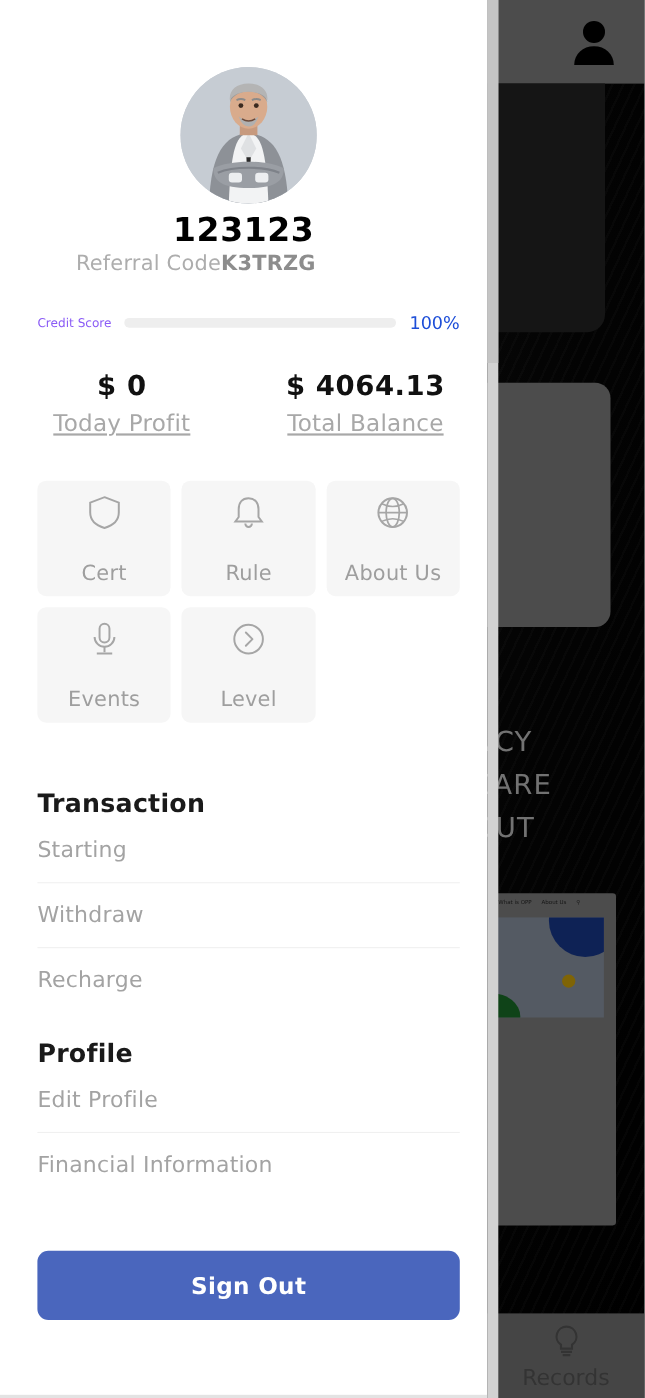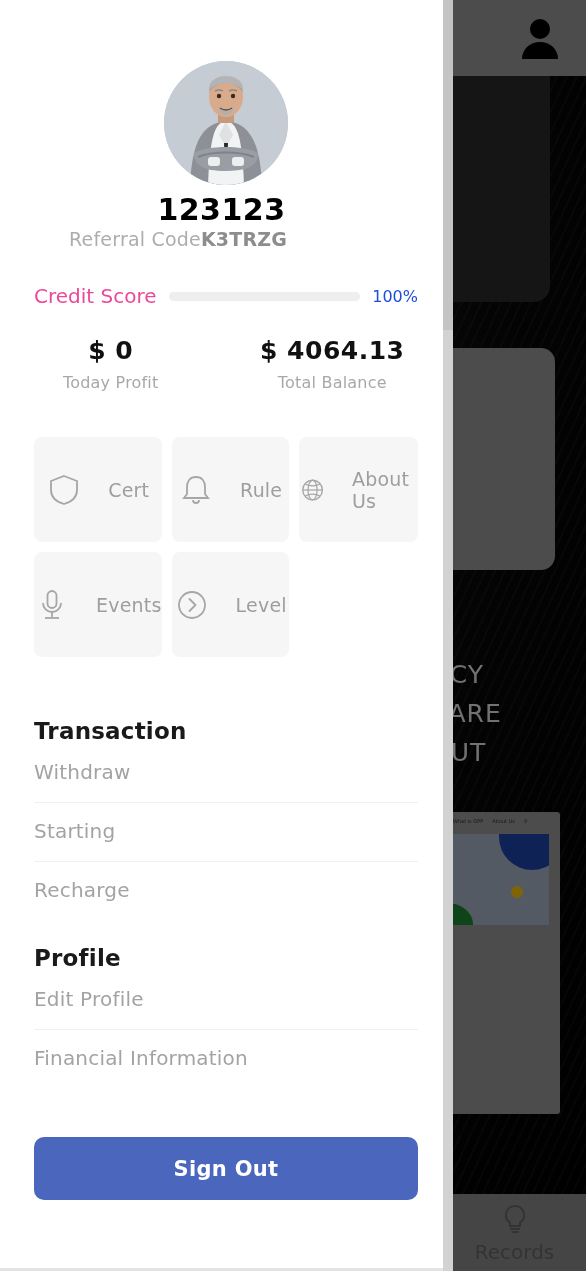--- a/index.html
+++ b/index.html
@@ -121,39 +121,39 @@
   .referral {
     position: absolute; left: 0; top: 228px; width: 356px; text-align: center;
     font-size: 19px; color: #adadad; letter-spacing: .2px;
   }
   .referral b { color: #8d8d8d; font-weight: bold; }
 
   .credit-row {
     position: absolute; left: 34px; top: 284px; width: 384px;
     display: flex; align-items: center; gap: 12px;
   }
-  .credit-label { font-size: 20px; color: #ec4899; white-space: nowrap; }
+  .credit-label { font-size: 11px; color: #8b5cf6; white-space: nowrap; }
   .credit-track {
     flex: 1; height: 9px; background: #eeeeee; border-radius: 6px; overflow: hidden;
   }
   .credit-fill { height: 9px; background: #4a66bd; border-radius: 6px; }
   .credit-pct { font-size: 16px; color: #1d4ed8; white-space: nowrap; }
 
   .stats { position: absolute; left: 0; top: 336px; width: 443px; display: flex; }
   .stat { flex: 1; text-align: center; }
   .stat .val { font-size: 25px; font-weight: bold; color: #111; letter-spacing: .5px; }
-  .stat .cap { font-size: 16px; color: #a8a8a8; margin-top: 8px; letter-spacing: .2px; }
+  .stat .cap { font-size: 21px; color: #a8a8a8; margin-top: 8px; letter-spacing: .2px; text-decoration: underline; }
 
   .grid {
     position: absolute; left: 34px; top: 437px; width: 384px;
     display: grid; grid-template-columns: repeat(3, 1fr); gap: 10px;
   }
   .tile {
     height: 105px; background: #f6f6f6; border-radius: 8px;
-    display: flex; flex-direction: row; align-items: center; justify-content: center; gap: 26px;
+    display: flex; flex-direction: column; align-items: center; justify-content: center; gap: 26px;
   }
   .tile .lbl { font-size: 19px; color: #9e9e9e; letter-spacing: .2px; }
 
   .section {
     position: absolute; left: 34px; width: 384px; margin-top: 12px;
   }
   .section-title {
     font-size: 23px; font-weight: bold; color: #1a1a1a; letter-spacing: .2px;
   }
   .menu-item {
@@ -334,22 +334,22 @@
         <svg width="36" height="36" viewBox="0 0 36 36">
           <circle cx="18" cy="18" r="13" fill="none" stroke="#a6a6a6" stroke-width="1.8"></circle>
           <path d="M15.5 12 L21.5 18 L15.5 24" fill="none" stroke="#a6a6a6" stroke-width="1.8" stroke-linecap="round" stroke-linejoin="round"></path>
         </svg>
         <div class="lbl">Level</div>
       </div>
     </div>
 
     <div class="section" style="top:706px;">
       <div class="section-title">Transaction</div>
+      <div class="menu-item">Starting</div>
       <div class="menu-item">Withdraw</div>
-      <div class="menu-item">Starting</div>
       <div class="menu-item last">Recharge</div>
     </div>
 
     <div class="section" style="top:933px;">
       <div class="section-title">Profile</div>
       <div class="menu-item">Edit Profile</div>
       <div class="menu-item last">Financial Information</div>
     </div>
 
     <button class="signout">Sign Out</button>

